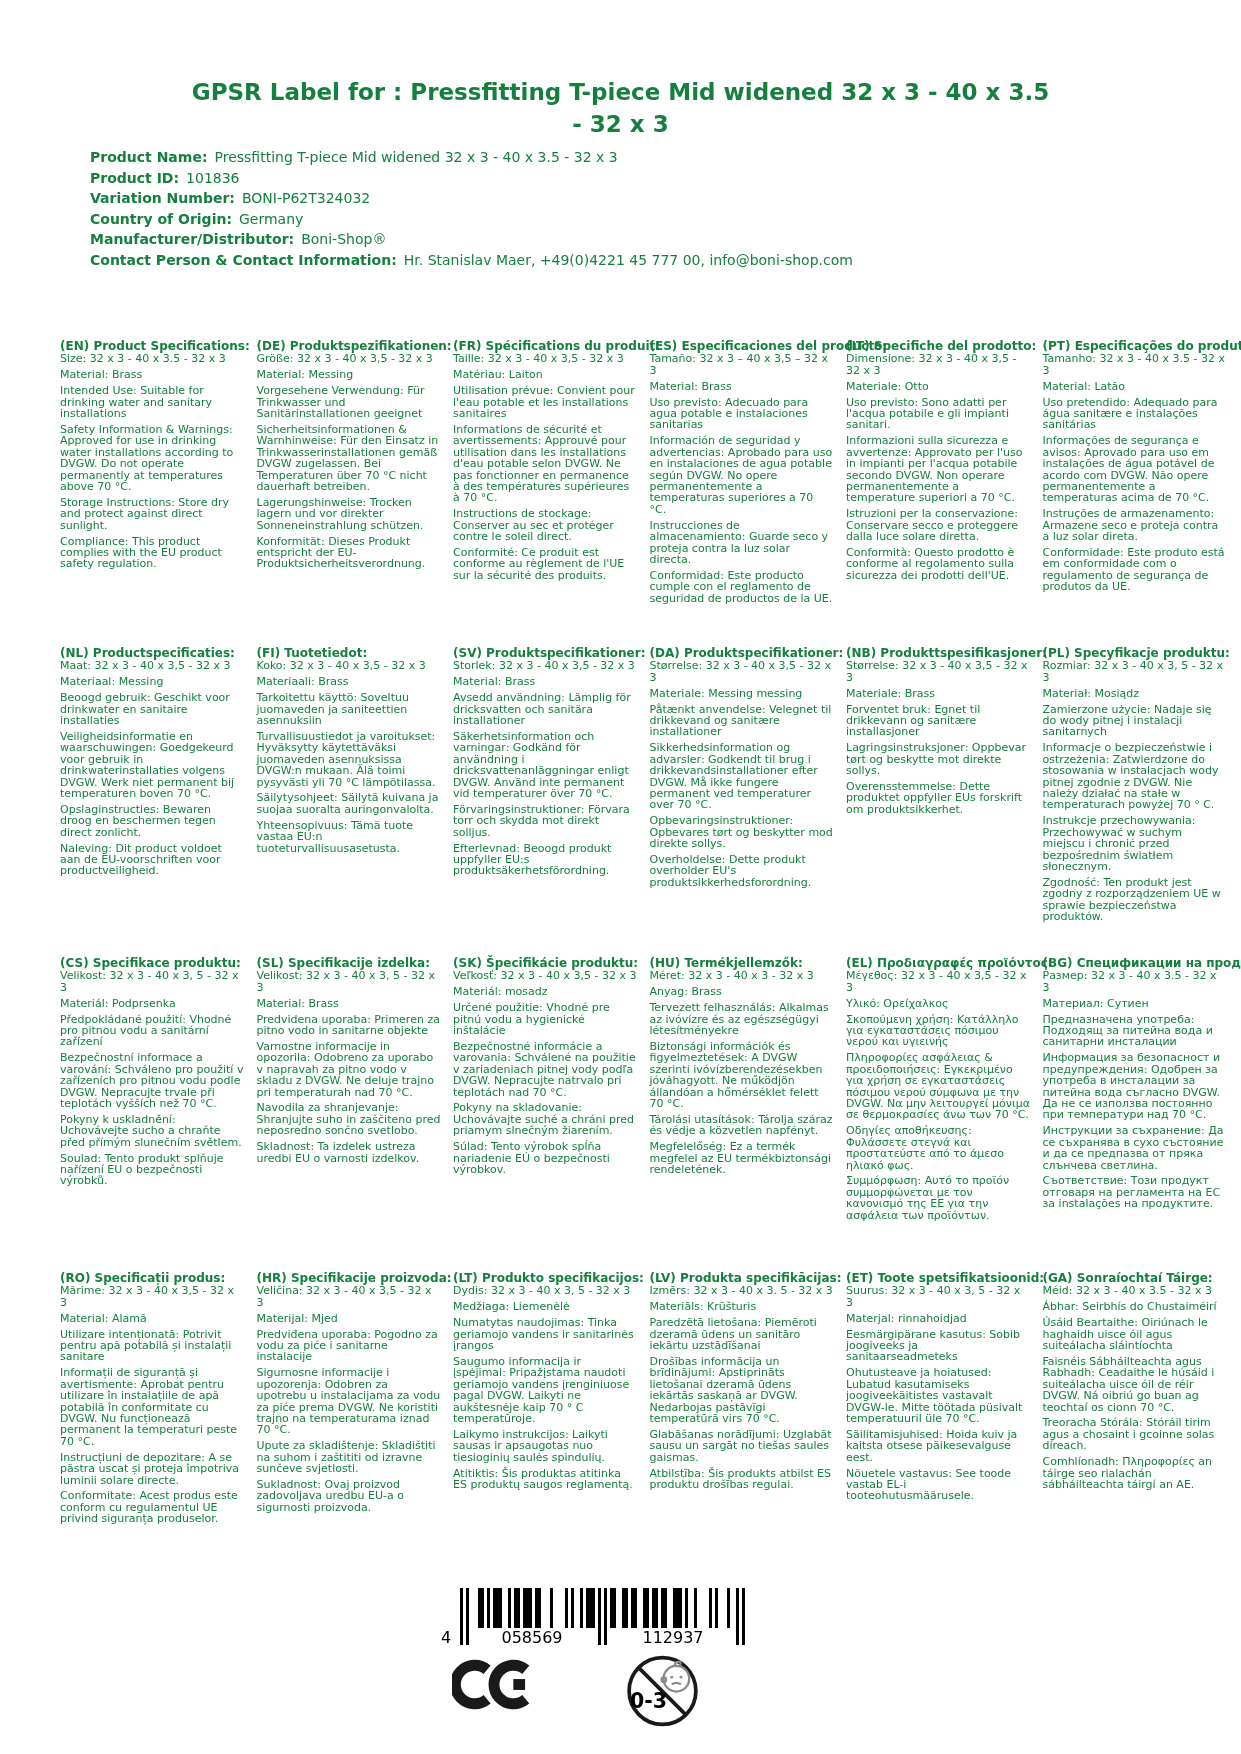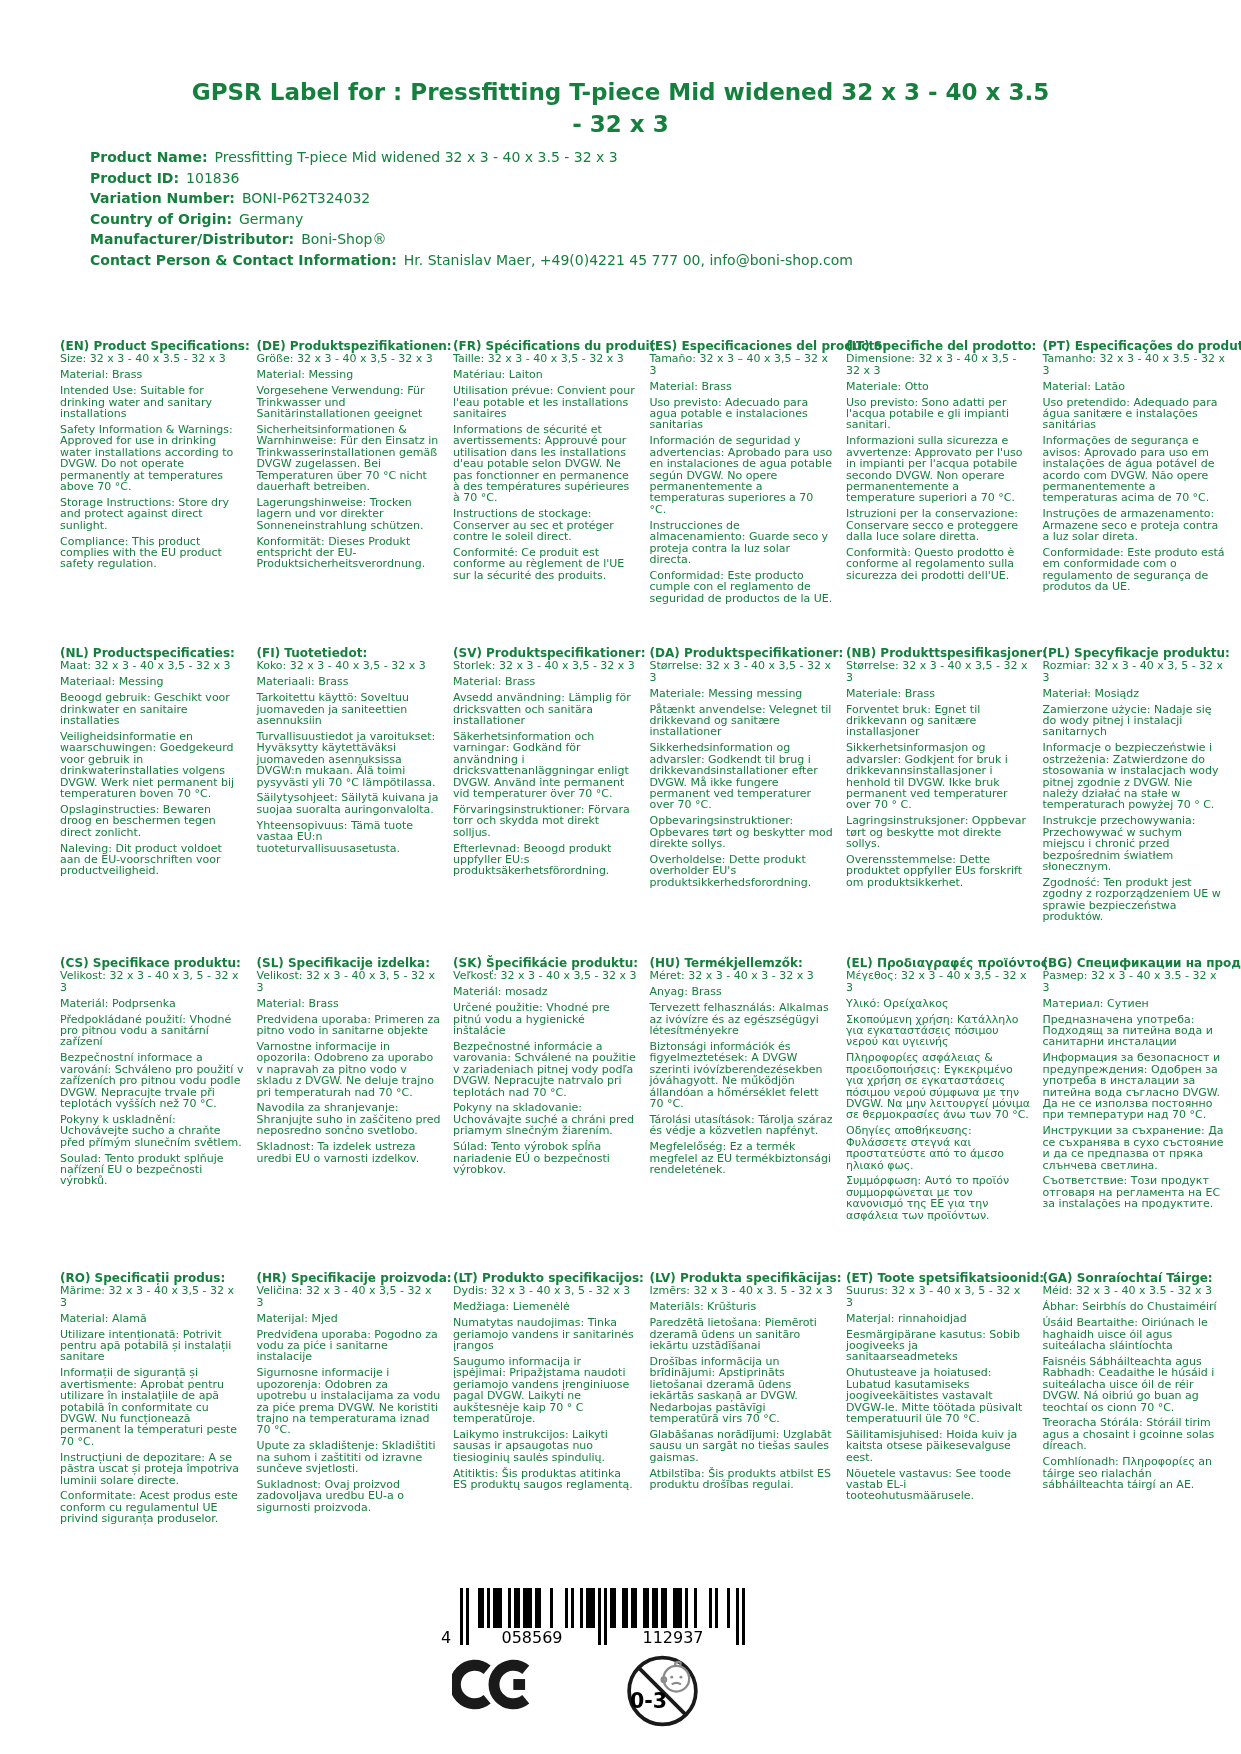--- a/index.html
+++ b/index.html
@@ -168,21 +168,20 @@
         <p>Påtænkt anvendelse: Velegnet til drikkevand og sanitære installationer</p>
         <p>Sikkerhedsinformation og advarsler: Godkendt til brug i drikkevandsinstallationer efter DVGW. Må ikke fungere permanent ved temperaturer over 70 °C.</p>
         <p>Opbevaringsinstruktioner: Opbevares tørt og beskytter mod direkte sollys.</p>
         <p>Overholdelse: Dette produkt overholder EU's produktsikkerhedsforordning.</p>
       </div>
       <div class="spec-block">
         <div class="spec-title">(NB) Produkttspesifikasjoner:</div>
         <p>Størrelse: 32 x 3 - 40 x 3,5 - 32 x 3</p>
         <p>Materiale: Brass</p>
         <p>Forventet bruk: Egnet til drikkevann og sanitære installasjoner</p>
-        <p>Sikkerhetsinformasjon og advarsler: Godkjent for bruk i drikkevannsinstallasjoner i henhold til DVGW. Ikke bruk permanent ved temperaturer over 70 ° C.</p>
         <p>Lagringsinstruksjoner: Oppbevar tørt og beskytte mot direkte sollys.</p>
         <p>Overensstemmelse: Dette produktet oppfyller EUs forskrift om produktsikkerhet.</p>
       </div>
       <div class="spec-block">
         <div class="spec-title">(PL) Specyfikacje produktu:</div>
         <p>Rozmiar: 32 x 3 - 40 x 3, 5 - 32 x 3</p>
         <p>Materiał: Mosiądz</p>
         <p>Zamierzone użycie: Nadaje się do wody pitnej i instalacji sanitarnych</p>
         <p>Informacje o bezpieczeństwie i ostrzeżenia: Zatwierdzone do stosowania w instalacjach wody pitnej zgodnie z DVGW. Nie należy działać na stałe w temperaturach powyżej 70 ° C.</p>
         <p>Instrukcje przechowywania: Przechowywać w suchym miejscu i chronić przed bezpośrednim światłem słonecznym.</p>

